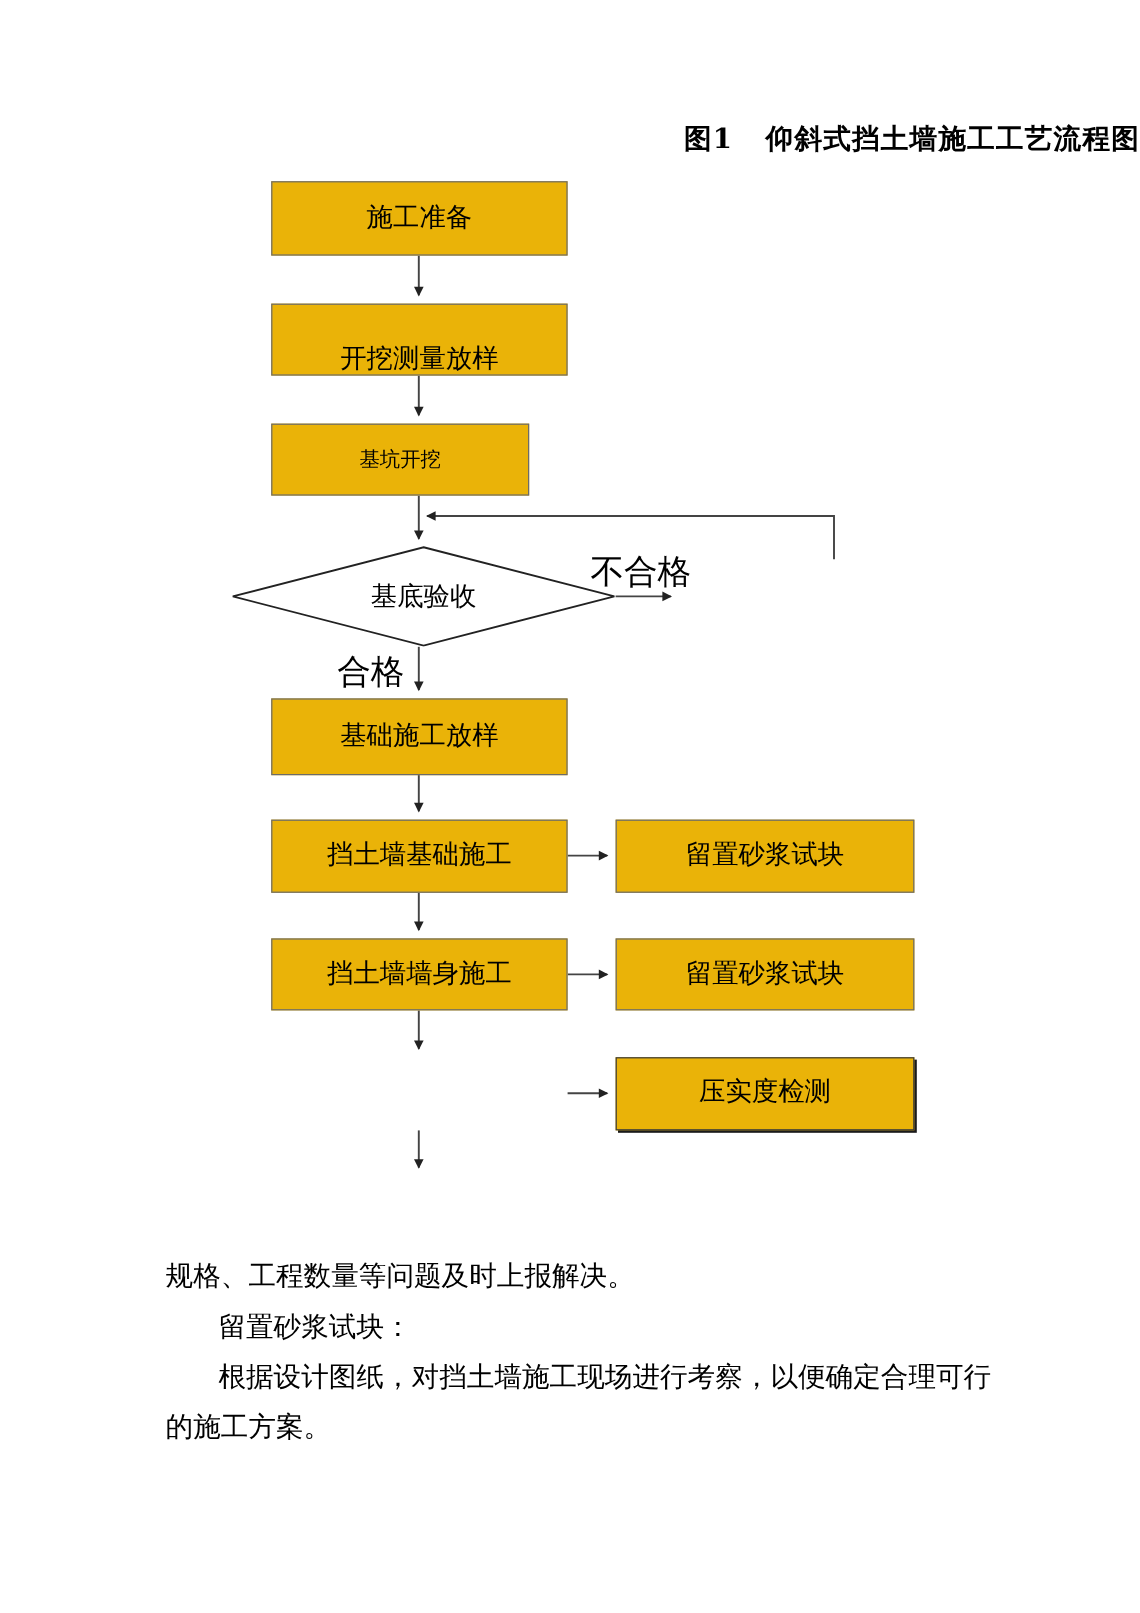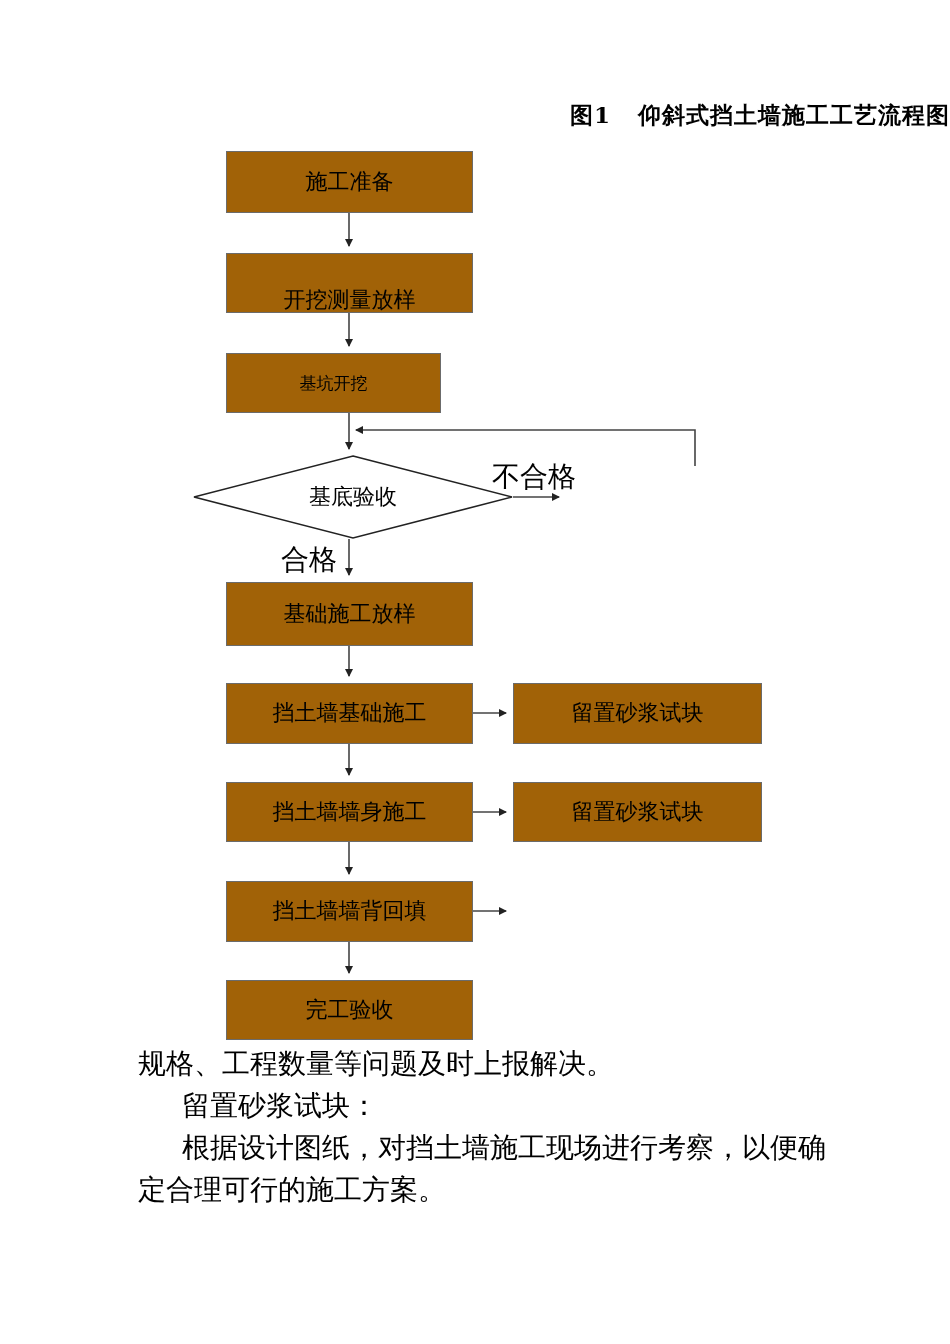--- a/index.html
+++ b/index.html
@@ -42,21 +42,21 @@
     left: 0;
     top: 0;
     width: 950px;
     height: 1344px;
     pointer-events: none;
   }
 
   .node {
     position: absolute;
     box-sizing: border-box;
-    background: #a16207;
+    background: #eab308;
     border: 1px solid #6b6b6b;
     display: flex;
     align-items: center;
     justify-content: center;
     font-size: 22px;
     line-height: 1.1;
     white-space: nowrap;
   }
   .node.small-text { font-size: 17px; }
   .node.heavy { border: 1px solid #3a3a3a; box-shadow: 2px 2px 0 0 #1a1a1a; }
@@ -85,21 +85,21 @@
     white-space: nowrap;
     background: transparent;
   }
 
   
   #body-text {
     position: absolute;
     left: 138px;
     top: 1043px;
     width: 700px;
-    font-size: 28px;
+    font-size: 23px;
     line-height: 42px;
   }
   #body-text p { margin: 0; }
   #body-text p.indent-1 { text-indent: 44px; }
   #body-text p.indent-2 { text-indent: 44px; }
 </style>
 </head>
 <body>
 
 <div id="doc-title">图1   仰斜式挡土墙施工工艺流程图</div>
@@ -182,28 +182,25 @@
   </div>
 
   <div class="node" style="left:226px; top:782px; width:247px; height:60px;">
     <span>挡土墙墙身施工</span>
   </div>
 
   <div class="node" style="left:513px; top:782px; width:249px; height:60px;">
     <span>留置砂浆试块</span>
   </div>
 
-  <div class="node" style="left:226px; top:881px; width:247px; height:61px;">
-    <span>挡土墙墙背回填</span>
-  </div>
-
-
-  <div class="node" style="left:226px; top:980px; width:247px; height:60px;">
-    <span>完工验收</span>
-  </div>
+
+  <div class="node heavy" style="left:513px; top:881px; width:249px; height:61px;">
+    <span>压实度检测</span>
+  </div>
+
 
   <div class="edge-label" style="left:492px; top:458px;">不合格</div>
 
   <div class="edge-label" style="left:281px; top:541px;">合格</div>
 
 </div>
 
 <div id="body-text">
   <p>规格、工程数量等问题及时上报解决。</p>
   <p class="indent-1">留置砂浆试块：</p>

